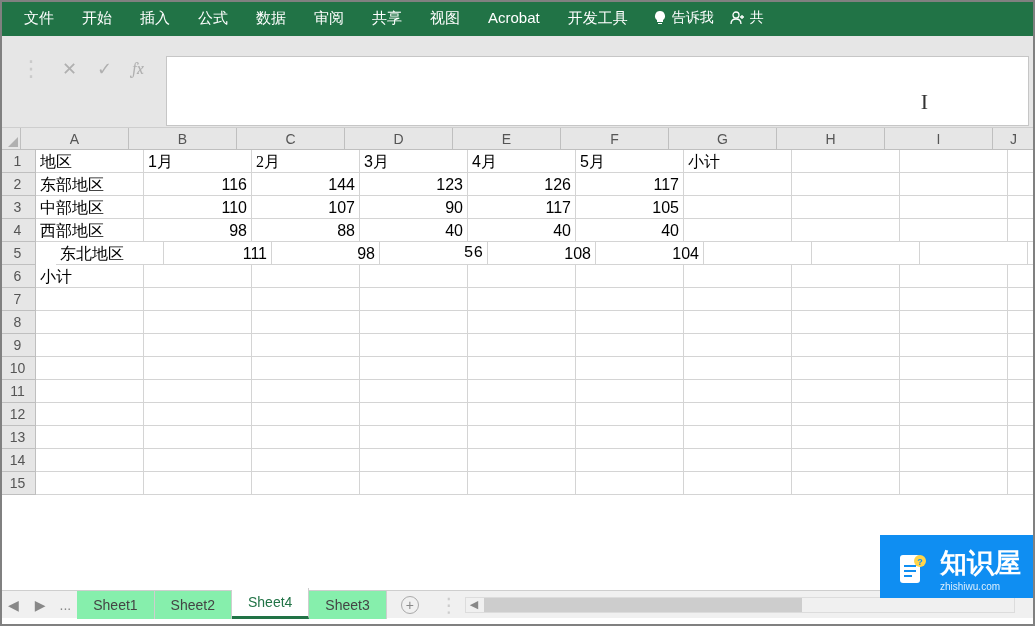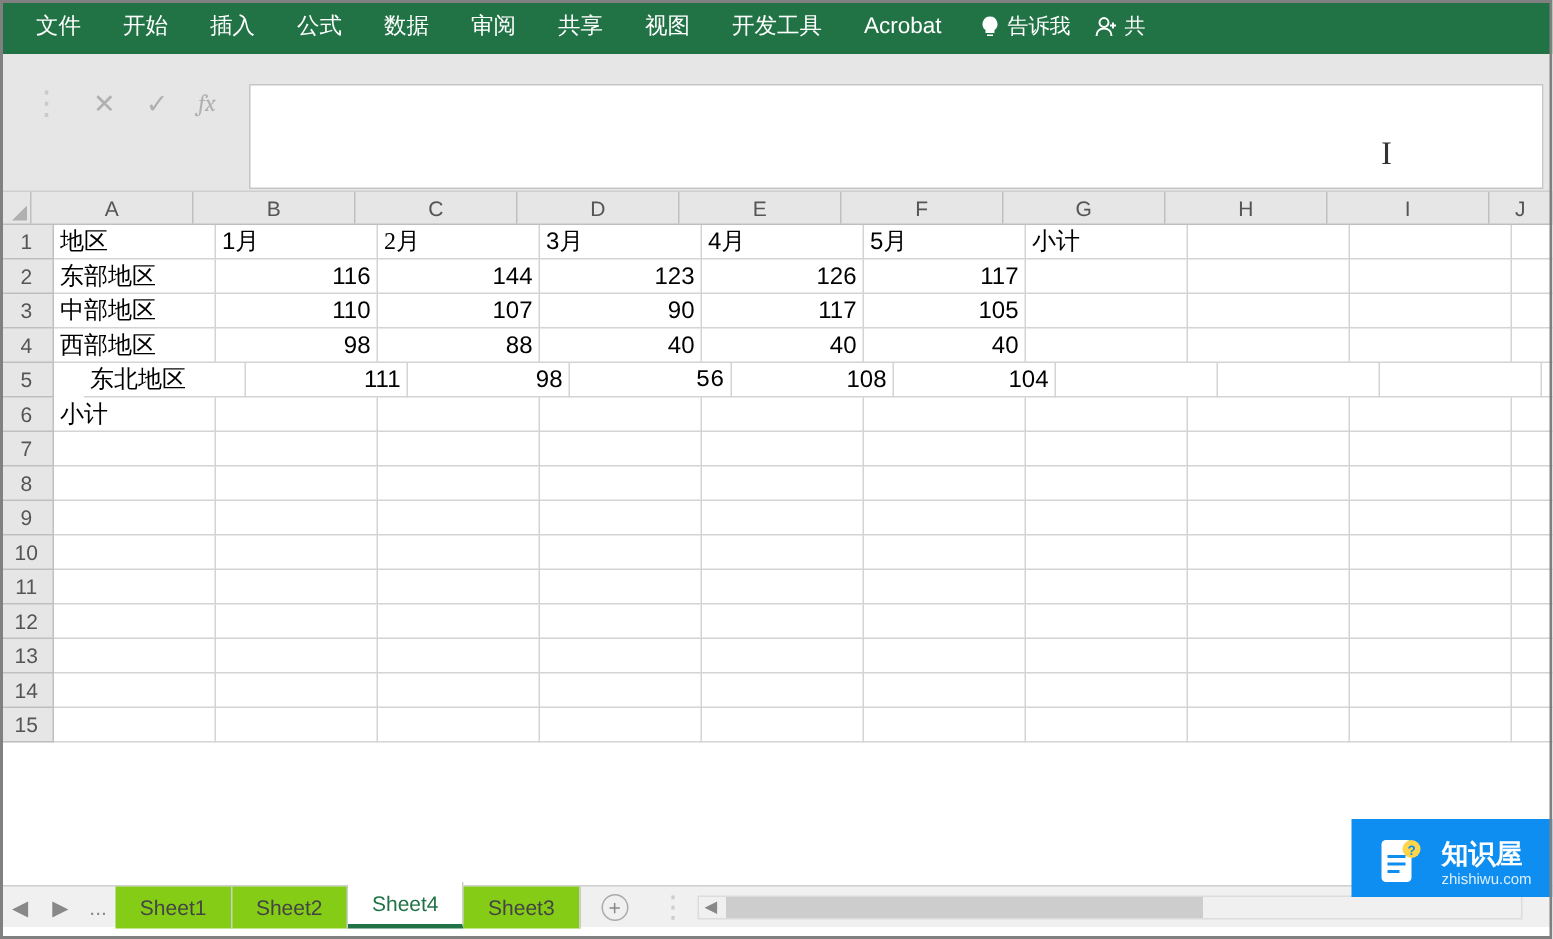--- a/index.html
+++ b/index.html
@@ -144,21 +144,21 @@
       display: flex;
       align-items: center;
     }
     .nav-arrow { padding: 0 8px; color: #888; font-size: 14px; cursor: pointer; }
     .nav-dots { padding: 0 6px; color: #888; }
     .sheet-tab {
       padding: 0 16px;
       height: 28px;
       line-height: 28px;
       border-right: 1px solid #cecece;
-      background: #84cc16;
+      background: #86efac;
       font-size: 14px;
       color: #444;
       cursor: pointer;
     }
     .sheet-tab.active {
       background: #fff;
       border-bottom: 3px solid #217346;
       color: #217346;
       font-weight: 500;
       height: 31px;
@@ -196,43 +196,43 @@
       padding: 10px 14px 6px 14px;
       display: flex;
       align-items: center;
       gap: 10px;
     }
     .watermark-icon {
       width: 36px; height: 36px;
       position: relative;
     }
     .watermark-text { display: flex; flex-direction: column; }
-    .watermark-title { font-size: 18px; font-weight: bold; }
+    .watermark-title { font-size: 27px; font-weight: bold; }
     .watermark-sub { font-size: 10px; opacity: 0.85; }
     .frame-border {
       position: absolute;
       inset: 0;
       border: 2px solid #808080;
       pointer-events: none;
     }
   </style>
 </head>
 <body>
 
 <div class="ribbon">
   <div class="ribbon-tab">文件</div>
   <div class="ribbon-tab">开始</div>
   <div class="ribbon-tab">插入</div>
   <div class="ribbon-tab">公式</div>
   <div class="ribbon-tab">数据</div>
   <div class="ribbon-tab">审阅</div>
   <div class="ribbon-tab">共享</div>
   <div class="ribbon-tab">视图</div>
+  <div class="ribbon-tab">Acrobat</div>
   <div class="ribbon-tab">开发工具</div>
-  <div class="ribbon-tab">Acrobat</div>
   <div class="tell-me">
     <svg class="bulb-icon" viewBox="0 0 16 16">
         <path fill="#fff" d="M8 1a5 5 0 0 0-3 9v2h6v-2a5 5 0 0 0-3-9zm-2 12h4v1H6z"></path>
       </svg>
     <span>告诉我</span>
   </div>
   <div class="share-ribbon">
     <svg width="16" height="16" viewBox="0 0 16 16">
         <circle cx="6" cy="5" r="3" fill="none" stroke="#fff" stroke-width="1.3"></circle>
         <path d="M1 14c0-3 2-5 5-5s5 2 5 5" fill="none" stroke="#fff" stroke-width="1.3"></path>

